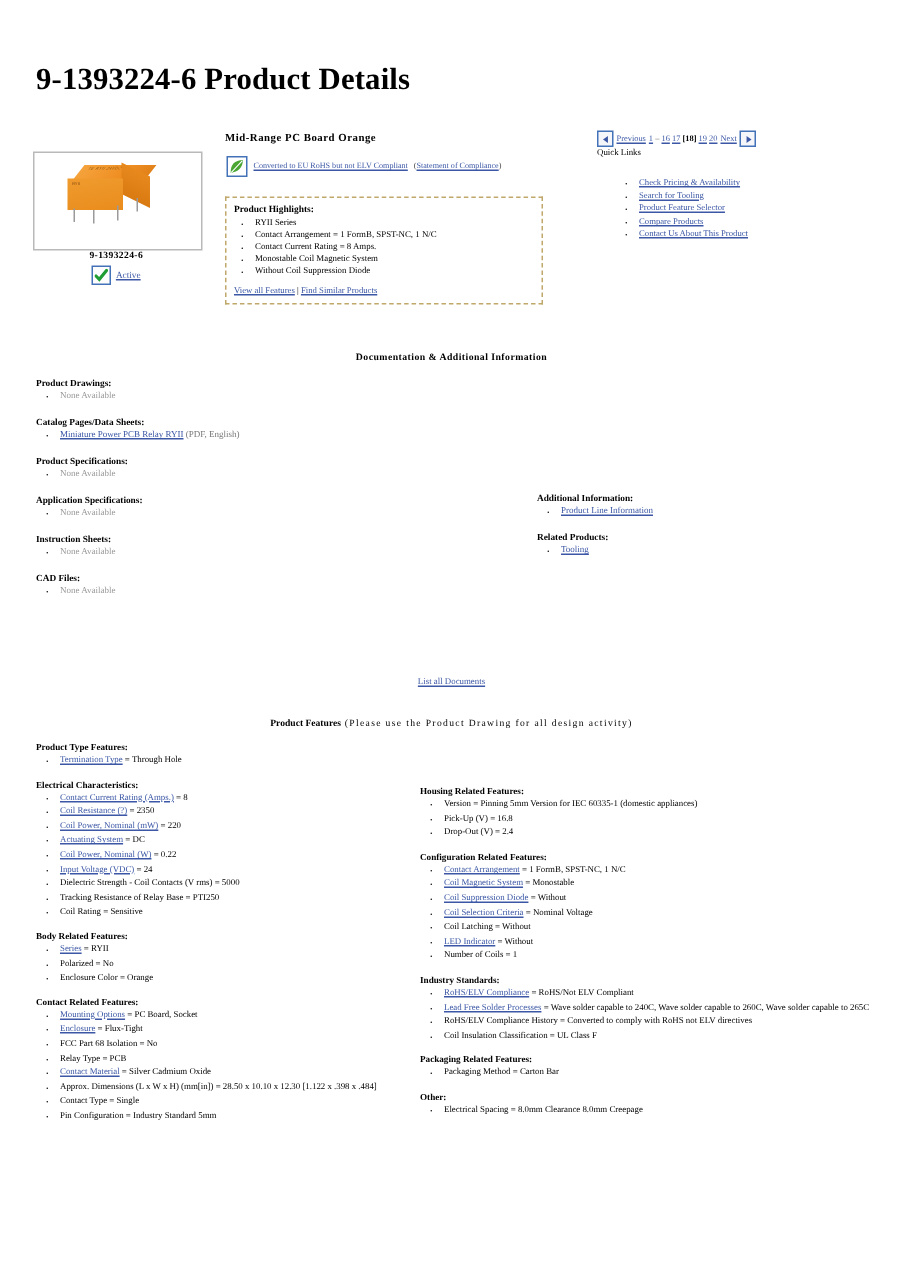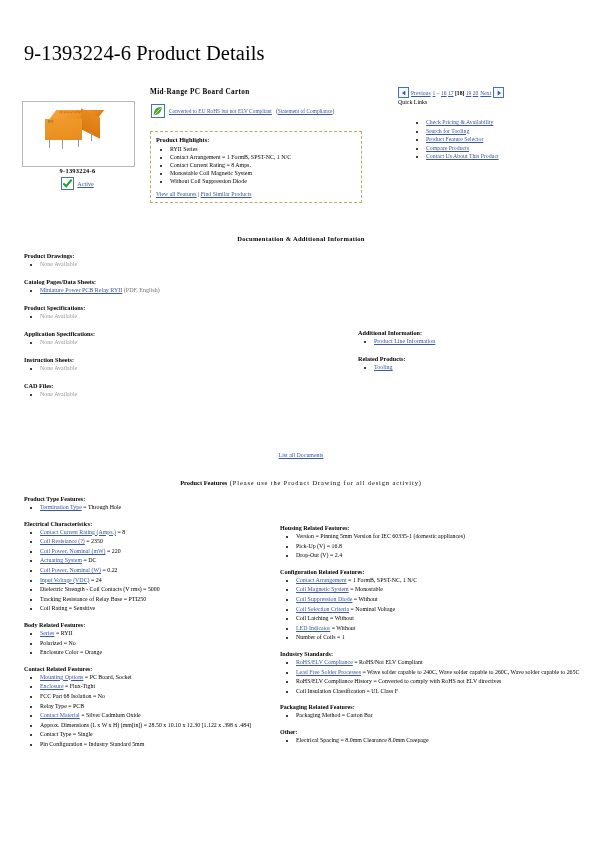--- a/index.html
+++ b/index.html
@@ -16,21 +16,21 @@
     position: relative;
     overflow: hidden;
   }
   .page { position: relative; width: 602px; height: 850px; }
 
   
   .page-title {
     position: absolute;
     left: 24px; top: 42px;
     font-size: 20.5px;
-    font-weight: normal;
+    font-weight: bold;
     letter-spacing: 0.1px;
     font-family: "Liberation Serif", serif;
   }
 
   
   .img-frame {
     position: absolute;
     left: 22px; top: 101px;
     width: 111px; height: 64px;
     border: 1px solid #b9b9b9;
@@ -236,21 +236,21 @@
 
   <div class="active-row">
     <span class="check-box">
       <svg width="9" height="9" viewBox="0 0 9 9">
           <path d="M1 5 L3.2 7.2 L8 1.3" stroke="#1f9c32" stroke-width="2.1" fill="none" stroke-linecap="round"></path>
         </svg>
     </span>
     <a class="active-link" href="#">Active</a>
   </div>
 
-  <div class="mid-title">Mid-Range PC Board Carton</div>
+  <div class="mid-title">Mid-Range PC Board Orange</div>
 
   <div class="rohs-row">
     <span class="leaf-box">
       <svg width="10" height="10" viewBox="0 0 10 10">
         <path d="M9 0.7 C3.4 0.9 0.6 3.6 0.8 9.3 C5.8 8.6 8.7 6 9 0.7 Z" fill="#4aa533"></path>
         <path d="M8.6 1.1 L1.1 9.1" stroke="#ffffff" stroke-width="0.7" fill="none"></path>
       </svg>
     </span>
     <a class="rohs-link" href="#">Converted to EU RoHS but not ELV Compliant</a>
     <span class="rohs-paren"><span>(</span><a href="#">Statement of Compliance</a><span>)</span></span>

